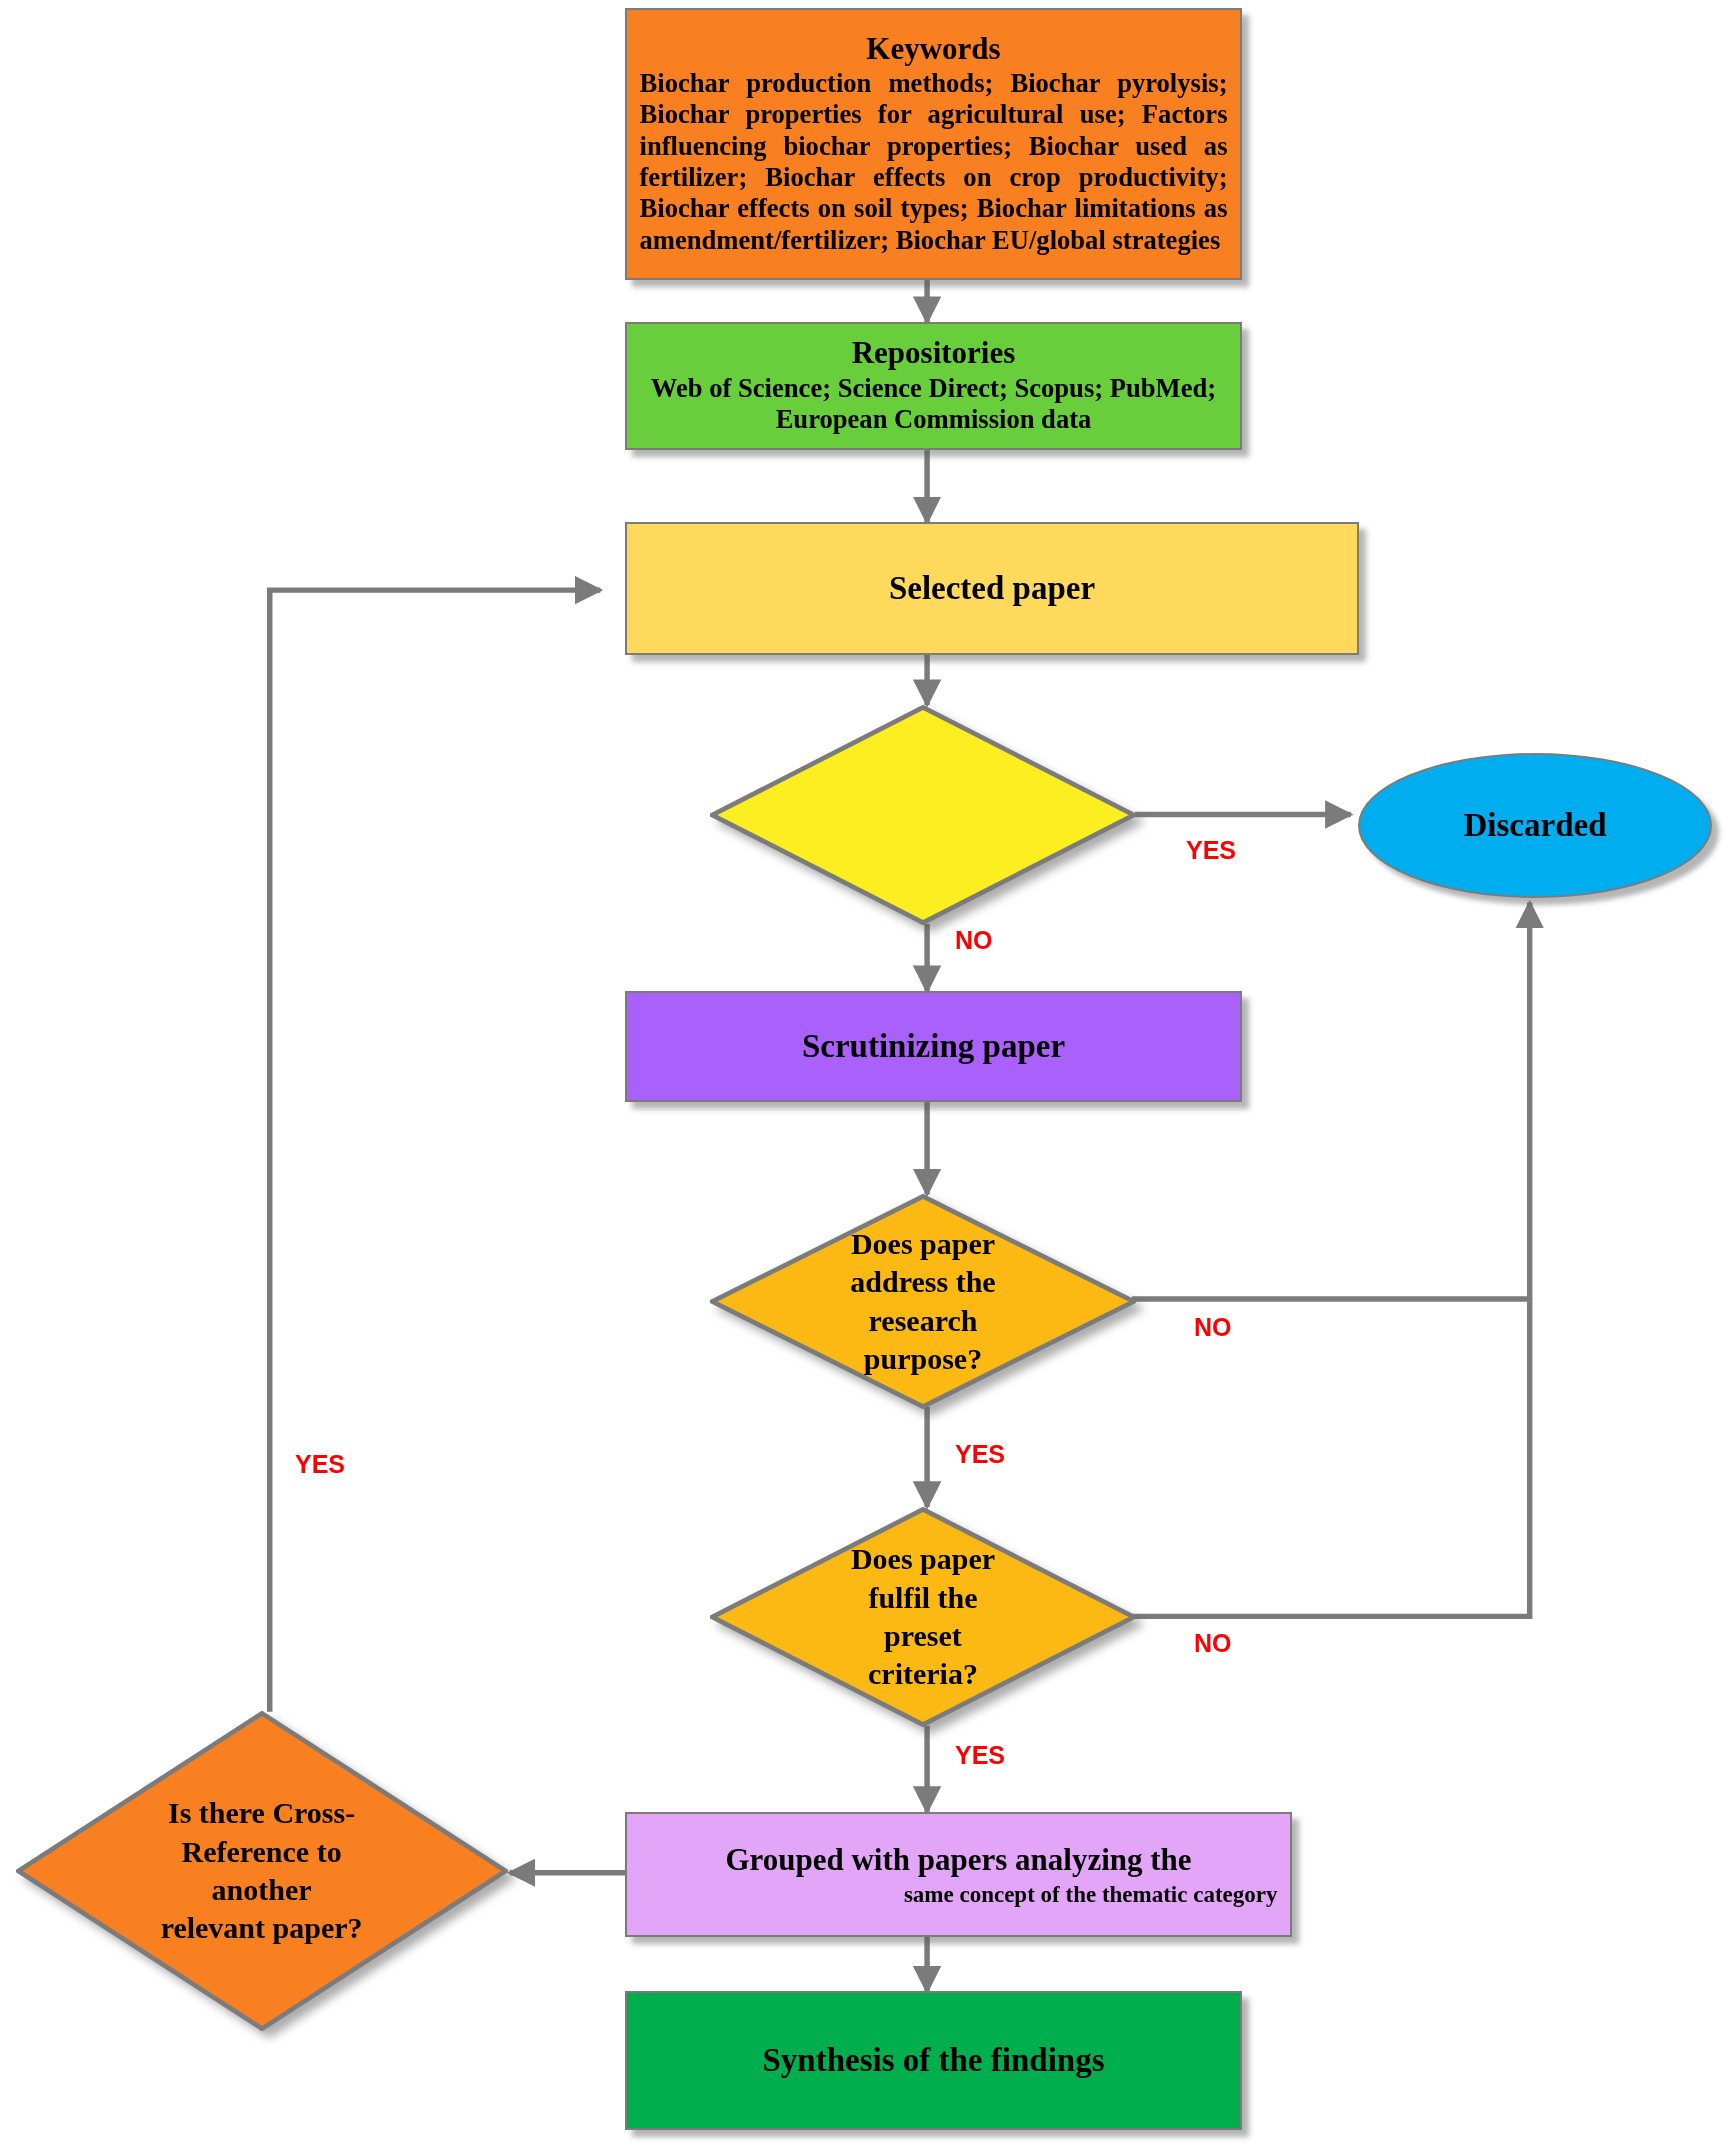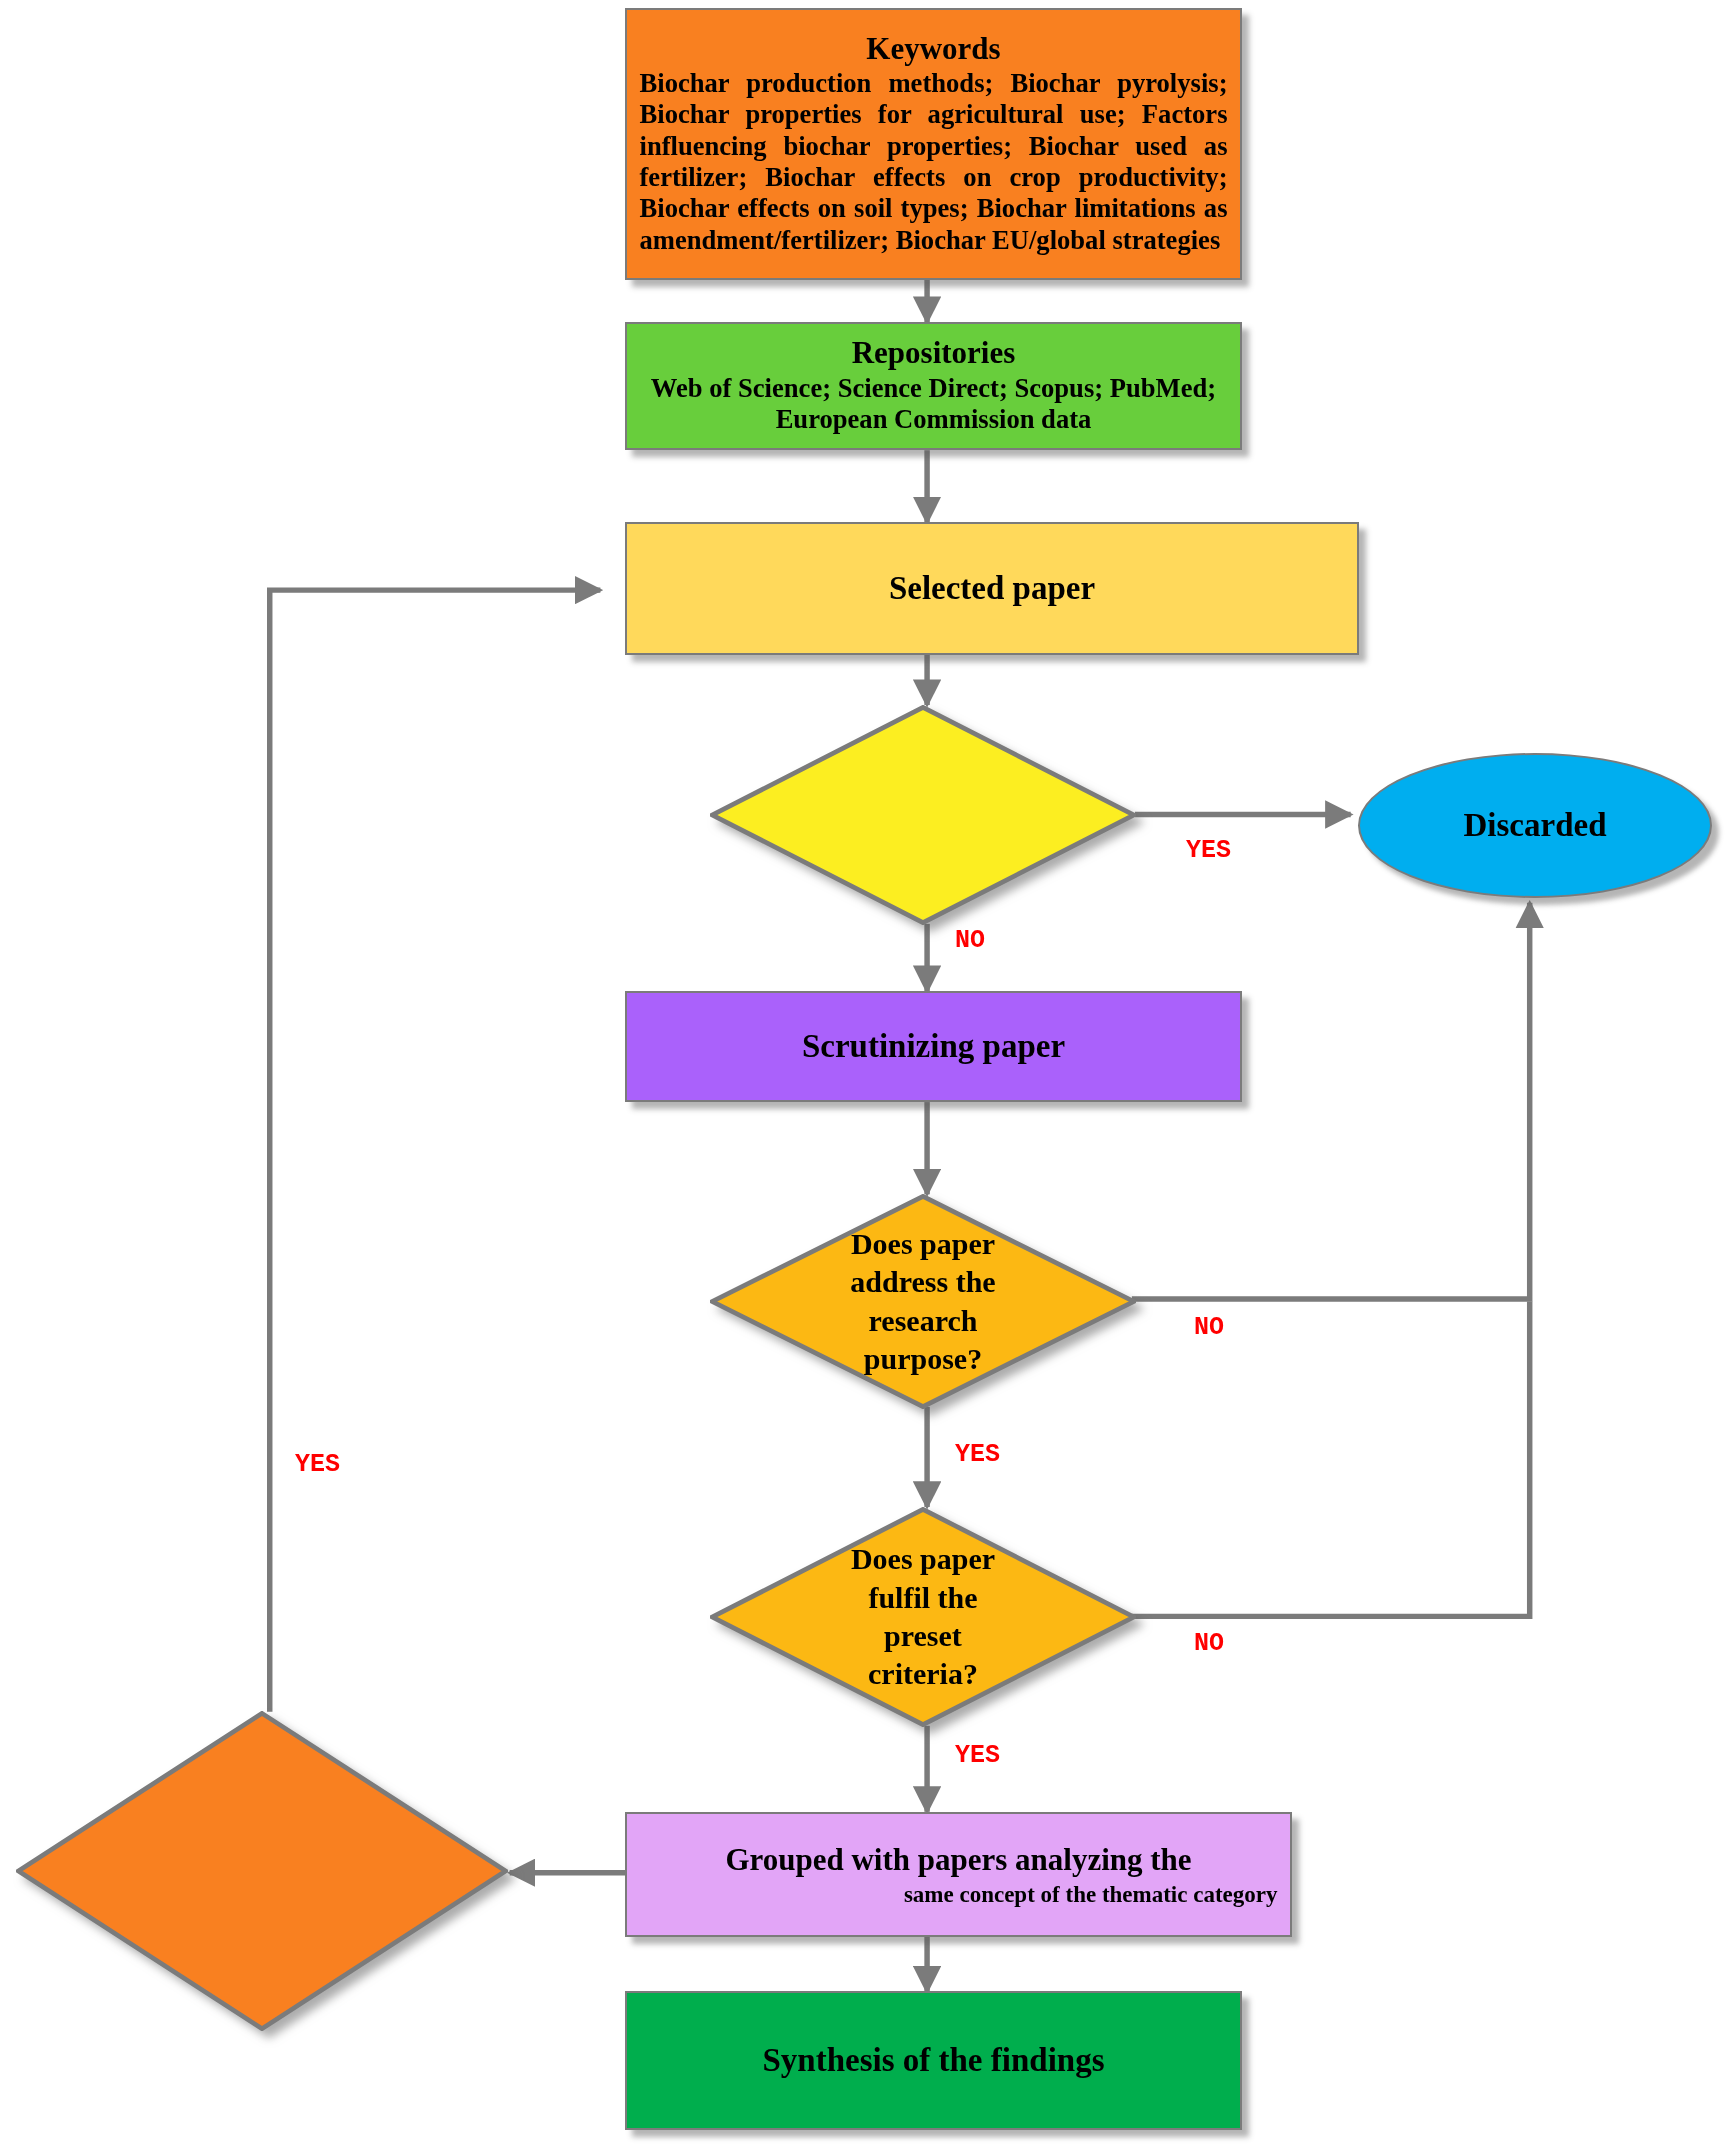--- a/index.html
+++ b/index.html
@@ -110,21 +110,21 @@
     display: flex;
     align-items: center;
     justify-content: center;
     box-shadow: 7px 7px 5.5px rgba(90,90,90,0.45);
     z-index: 3;
   }
 
   
   .edge-label {
     position: absolute;
-    font-family: Liberation Mono, monospace;
+    font-family: Liberation Sans, sans-serif;
     font-weight: bold;
     font-size: 25px;
     color: #ff0000;
     z-index: 4;
     white-space: nowrap;
   }
 </style>
 </head>
 <body>
 
@@ -227,20 +227,28 @@
         <span class="label-md">preset</span>
         <span class="label-md">criteria?</span>
       </div>
     </div>
   </div>
 
   <div class="diamond" style="left:15.6px; top:1711px; width:492px; height:320px;">
     <svg class="shape" viewBox="0 0 630 410" preserveAspectRatio="none">
       <polygon points="315,3 627,205 315,407 3,205" fill="#F98020" stroke="#7b7b7b" stroke-width="6"></polygon>
     </svg>
+    <div class="dlabel" style="left:8%; width:84%;">
+      <div>
+        <span class="label-md">Is there Cross-</span>
+        <span class="label-md">Reference to</span>
+        <span class="label-md">another</span>
+        <span class="label-md">relevant paper?</span>
+      </div>
+    </div>
   </div>
 
   <div class="node rect" style="left:625px; top:1812px; width:667px; height:125px; background:#E2A5F7;">
     <div class="inner">
       <span class="label-md" style="font-size:31px;">Grouped with papers analyzing the</span>
       <span class="label-md" style="font-size:23px;text-align:right;">same concept of the thematic category</span>
     </div>
   </div>
 
   <div class="node rect" style="left:625px; top:1991px; width:617px; height:139px; background:#00AE4D;">

